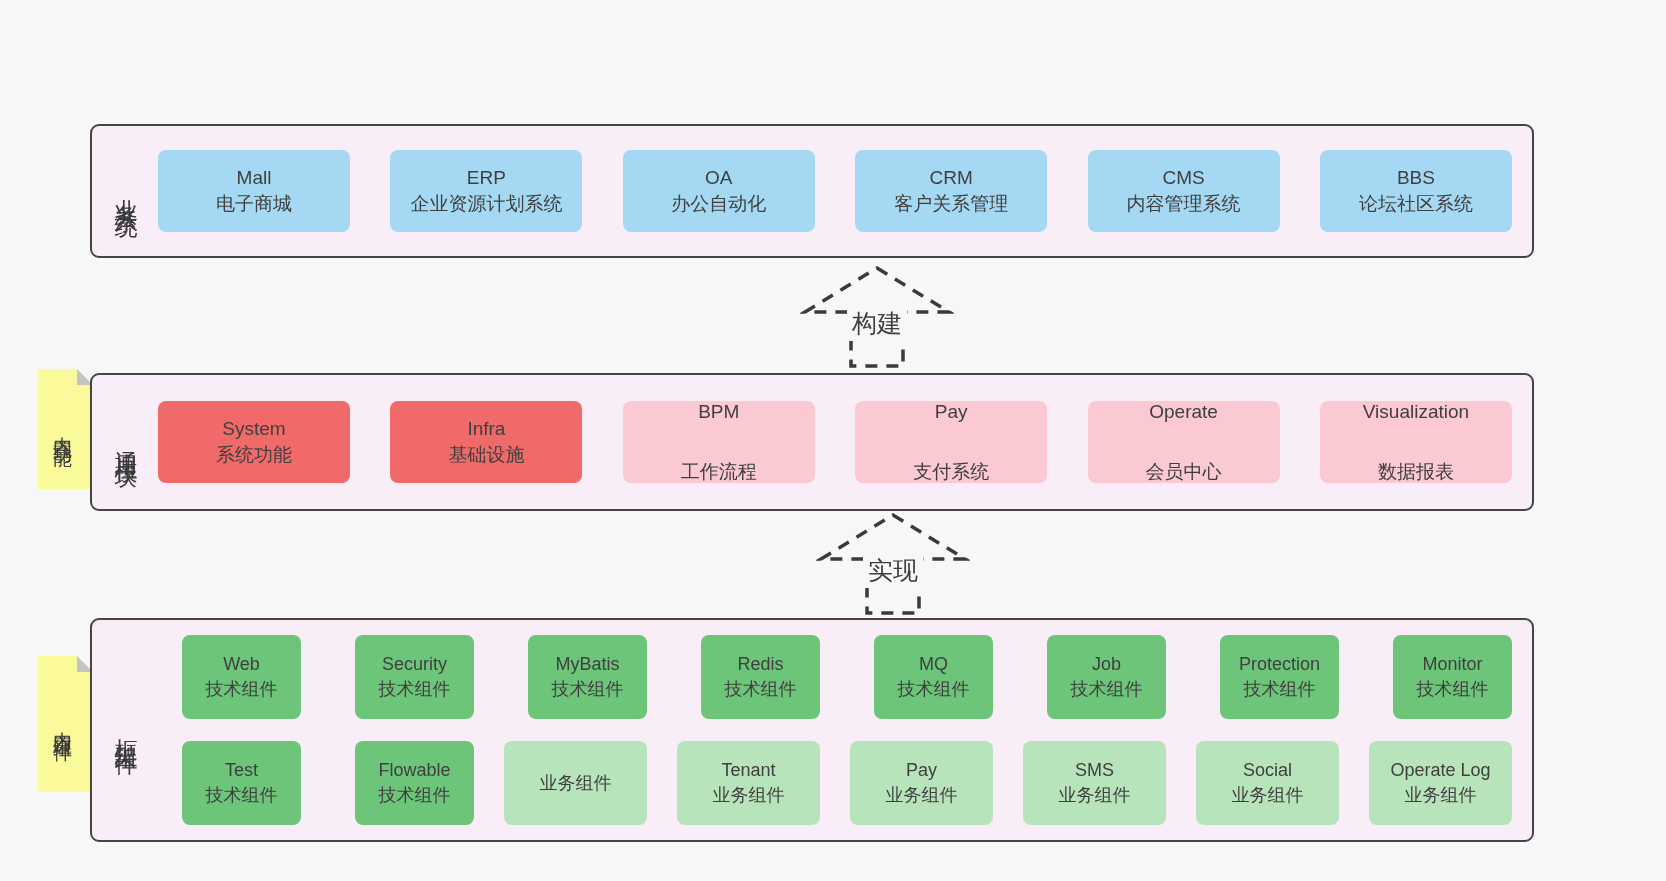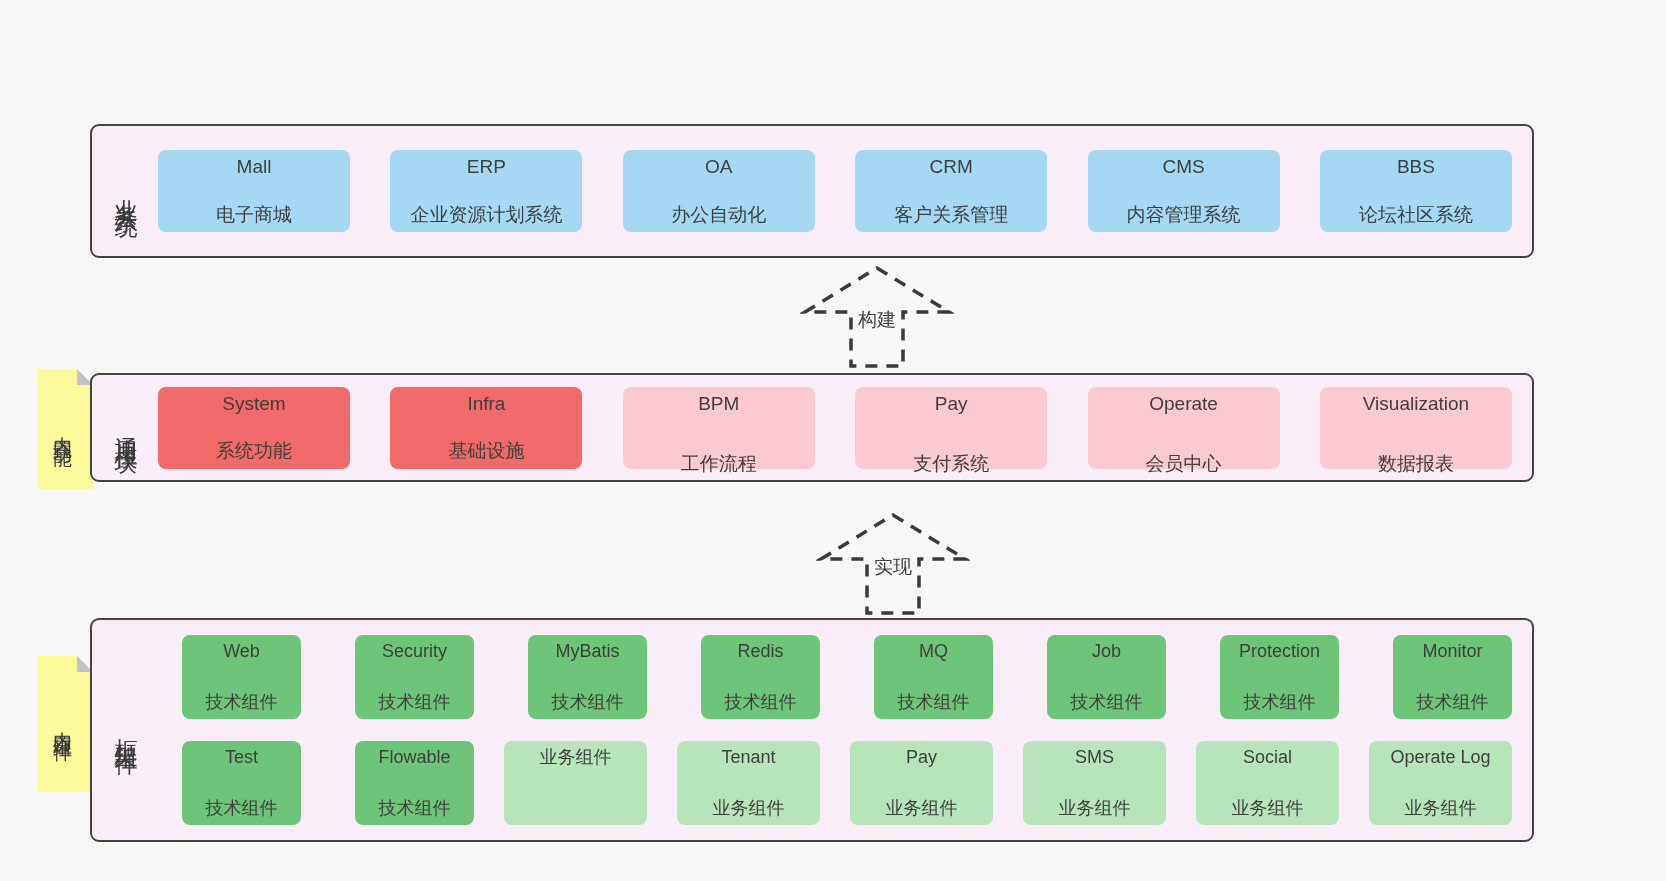--- a/index.html
+++ b/index.html
@@ -17,21 +17,21 @@
     position:absolute;left:90px;width:1444px;
     background:#f9eef8;
     border:2px solid #454545;
     border-radius:9px;
     box-sizing:border-box;
     display:flex;align-items:center;
     padding-left:14px;
     z-index:2;
   }
   .band-1{top:124px;height:134px;}
-  .band-2{top:373px;height:109px;}
+  .band-2{top:373px;height:138px;}
   .band-3{top:618px;height:224px;}
 
   .band-label{
     writing-mode:vertical-rl;
     text-orientation:upright;
     font-size:23px;
     letter-spacing:5px;
     color:#3a3a3a;
     width:42px;
     display:flex;align-items:center;justify-content:center;
@@ -45,21 +45,21 @@
   .band-grid{
     flex:1;display:grid;
     grid-template-columns:repeat(8,1fr);
     gap:22px 30px;
     padding:0 20px 0 10px;
   }
 
   
   .box{
     border-radius:8px;
-    display:flex;flex-direction:column;align-items:center;justify-content:space-between;
+    display:flex;flex-direction:column;align-items:center;justify-content:center;
     text-align:center;
     line-height:1.38;
     padding:4px 6px;
     box-sizing:border-box;
   }
   .band-boxes .box{width:192px;height:82px;font-size:19px;flex:none;}
   .band-grid .box{height:84px;font-size:18px;}
   .box-name,.box-sub{display:block;}
   .c-blue  {background:#a5d9f3;}
   .c-red   {background:#f16a6a;}
@@ -97,21 +97,21 @@
   .arrow svg{display:block;width:154px;height:106px;}
   .arrow polygon{
     fill:none;stroke:#3a3a3a;stroke-width:3.5;
     stroke-dasharray:12 9;
   }
   .arrow-label{
     position:absolute;left:50%;top:42px;
     transform:translateX(-50%);
     background:#f7f7f7;
     padding:1px 5px;
-    font-size:19px;
+    font-size:25px;
     color:#3f3f3f;
     white-space:nowrap;
   }
 </style>
 </head>
 <body>
 
 <div class="canvas">
 
   <div class="sticky sticky-1">

